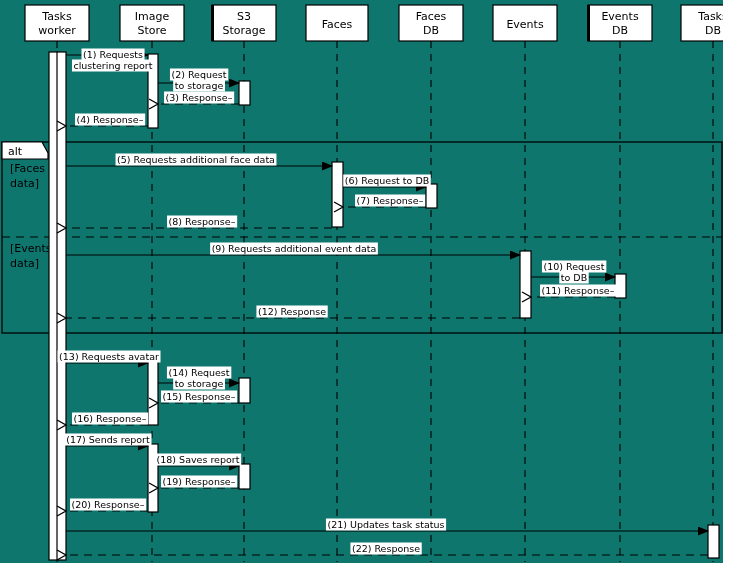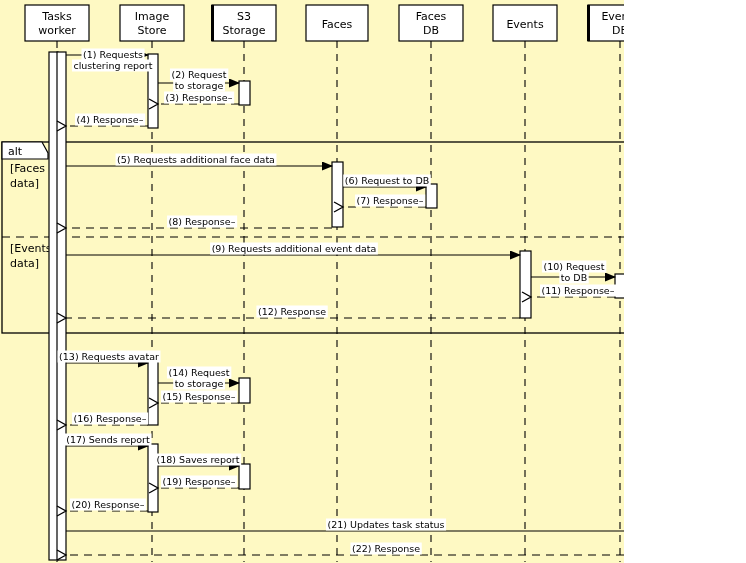--- a/index.html
+++ b/index.html
@@ -1,17 +1,17 @@
 <!DOCTYPE html>
 <html><head>
 <meta charset="utf-8">
 <style>
   html,body{margin:0;padding:0;background:#ffffff;}
   body{font-family:"DejaVu Sans","Liberation Sans",sans-serif;}
-  #stage{position:relative;width:624px;height:563px;overflow:hidden;background:#fef9c3;}
+  #stage{position:relative;width:723px;height:563px;overflow:hidden;background:#0f766e;}
   #stage svg{position:absolute;left:0;top:0;}
   .lbl{font-size:9.5px;fill:#000;}
   .hdr{font-size:11px;fill:#000;}
   .frag{font-size:11px;fill:#000;}
 </style>
 </head>
 <body>
 
 <div id="stage">
   <svg id="svg-root" width="746" height="563" xmlns="http://www.w3.org/2000/svg">

